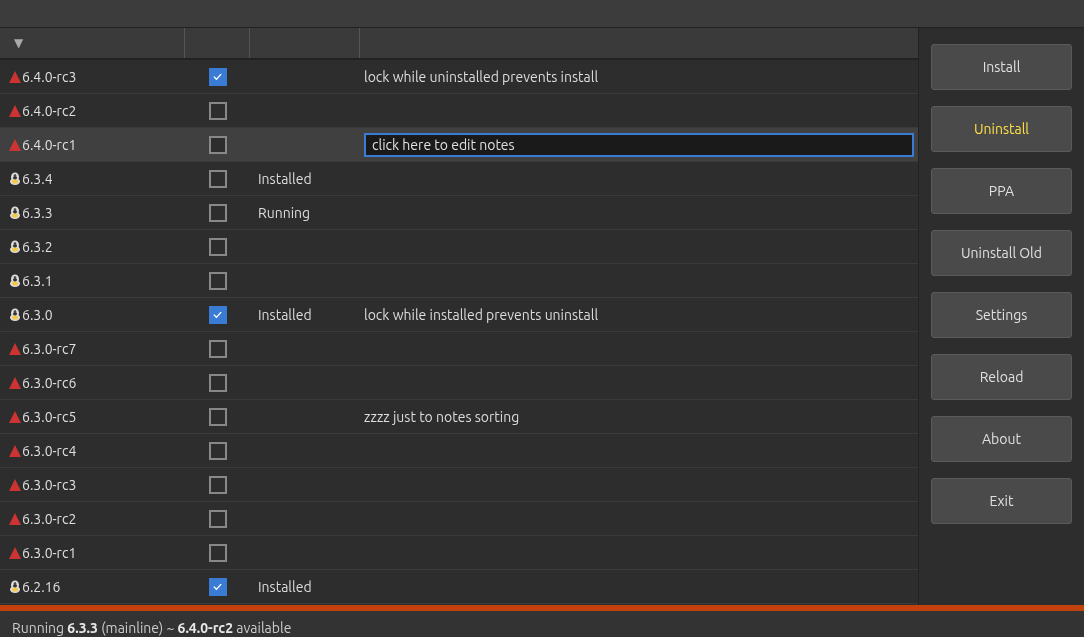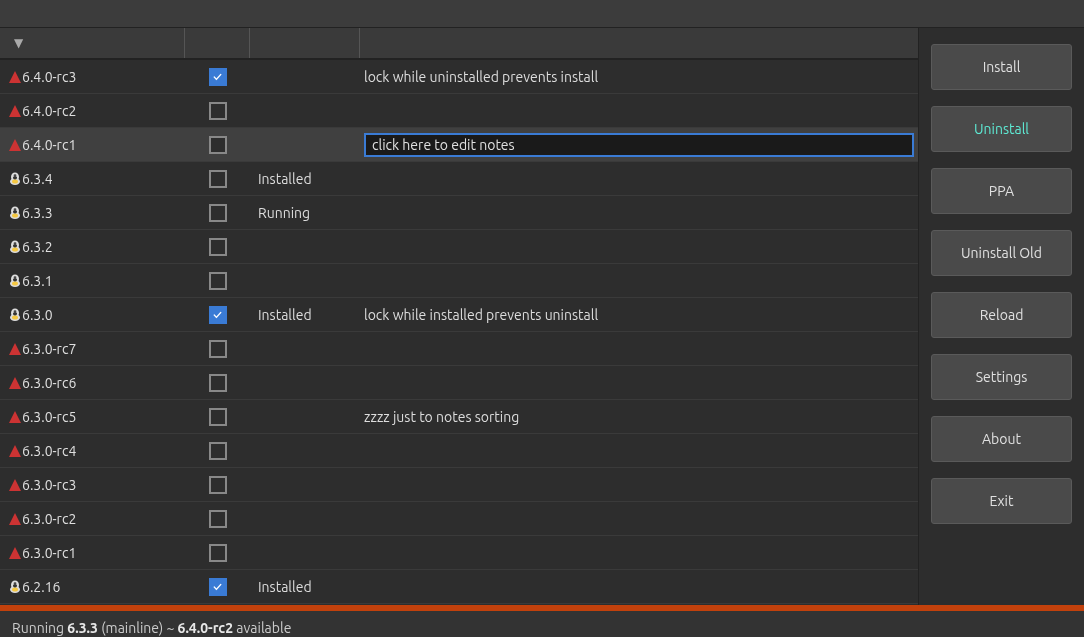--- a/index.html
+++ b/index.html
@@ -189,21 +189,21 @@
       color: #e0e0e0;
       padding: 14px 8px;
       font-size: 14px;
       cursor: pointer;
       border-radius: 3px;
       text-align: center;
       font-family: inherit;
       transition: background 0.1s;
     }
     .action-btn.disabled {
-      color: #5eead4;
+      color: #fde047;
       cursor: default;
     }
 
     
     .statusbar {
       height: 40px;
       background: #333;
       border-top: 6px solid #c2410c;
       display: flex;
       align-items: center;
@@ -522,22 +522,22 @@
         </div>
       </div>
   </div>
 
   <div class="sidebar" id="sidebar">
 
   <button class="action-btn">Install</button>
       <button class="action-btn disabled" disabled="">Uninstall</button>
       <button class="action-btn">PPA</button>
       <button class="action-btn">Uninstall Old</button>
+      <button class="action-btn">Settings</button>
       <button class="action-btn">Reload</button>
-      <button class="action-btn">Settings</button>
       <button class="action-btn">About</button>
       <button class="action-btn">Exit</button>
     </div>
 </div>
 
 <div class="statusbar">
   <span id="statusbar-text">Running <strong>6.3.3</strong> (mainline) ~ <strong>6.4.0-rc2</strong> available</span>
 </div>
 
 </body></html>

